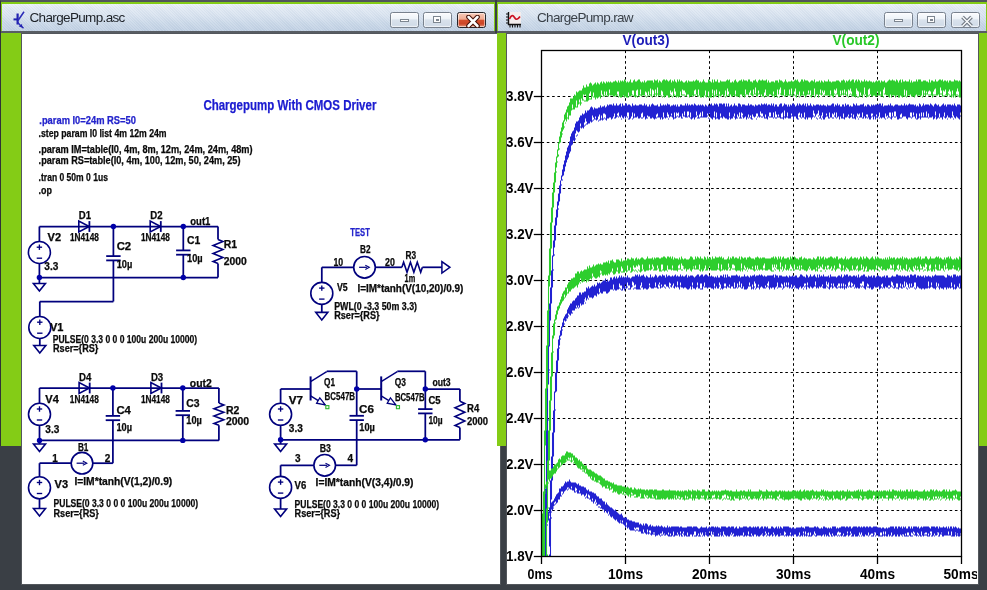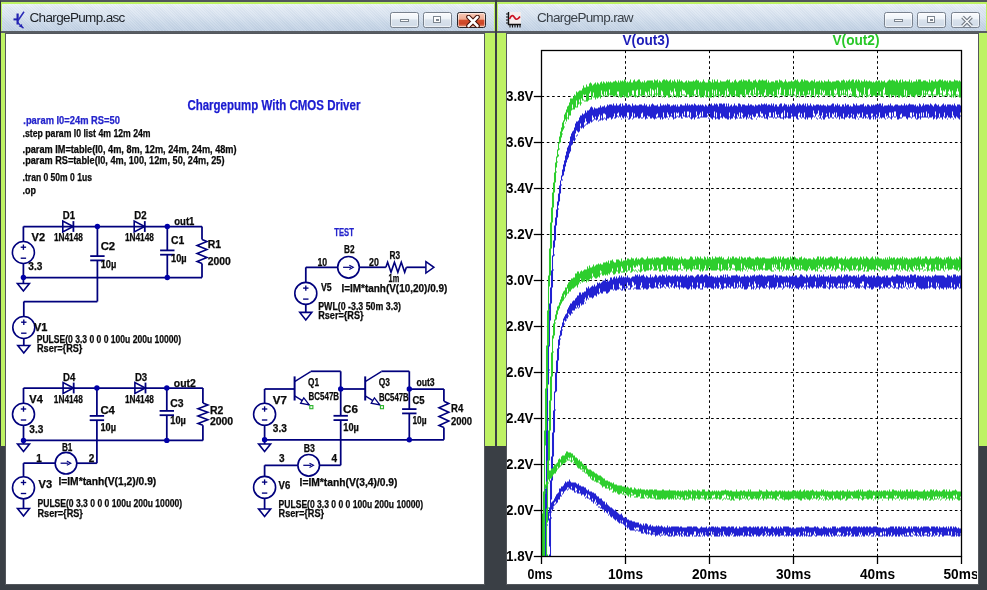--- a/index.html
+++ b/index.html
@@ -1,16 +1,16 @@
 <!DOCTYPE html>
 <html><head><meta charset="utf-8">
 <style>
 *{margin:0;padding:0;box-sizing:border-box}
 body{width:987px;height:590px;position:relative;overflow:hidden;background:#3a3f45;font-family:"Liberation Sans",sans-serif}
-.win{position:absolute;top:0;height:446px;background:#bef264}
+.win{position:absolute;top:0;height:446px;background:#84cc16}
 .tbar{position:absolute;top:2px;left:1px;right:1px;height:27px;background:repeating-linear-gradient(45deg,rgba(255,255,255,.10) 0 1px,rgba(120,140,165,.05) 1px 2px),linear-gradient(180deg,#edf2f9 0%,#e2eaf4 15%,#d7e2ef 45%,#cbd9e9 70%,#c0d0e3 100%)}
 .tline{position:absolute;top:29px;left:0;right:0;height:2px;background:#585d63}
 .client{position:absolute;top:31px;background:#fff;border:1.5px solid #53575c}
 .ttext{position:absolute;top:7.5px;font-size:13.5px;color:#1c2026;letter-spacing:-0.65px}
 svg text{font-family:"Liberation Sans",sans-serif;font-weight:bold;stroke-width:.25}
 </style></head>
 <body>
 <div class="win" style="left:0;width:495px;border-top:2px solid #51565b;border-left:1.5px solid #303339">
   <div class="tbar"></div>
   <div class="ttext" style="left:28.5px">ChargePump.asc</div>
@@ -31,21 +31,21 @@
         <div style="position:absolute;left:1.5px;top:1.5px;width:3px;height:2px;background:#fff;border:1px solid #7d8690"></div>
       </div>
     </div>
     <div style="position:absolute;top:10.3px;left:455.5px;width:29px;height:15.6px;border:1.4px solid #26262b;border-radius:2.5px;background:linear-gradient(180deg,#f6cab8 0%,#f0ab92 45%,#d44f2c 50%,#cc4526 78%,#e59c82 100%);box-shadow:inset 0 0 0 1px rgba(255,255,255,.5)">
       <svg style="position:absolute;left:8px;top:2px" width="14" height="13" viewBox="0 0 14 13">
         <path d="M2.5 2 L11.5 11 M11.5 2 L2.5 11" stroke="#44120a" stroke-width="4.6" stroke-linecap="round"></path>
         <path d="M2.5 2 L11.5 11 M11.5 2 L2.5 11" stroke="#ffffff" stroke-width="2.5" stroke-linecap="round"></path>
       </svg>
     </div>
   <div class="tline"></div>
-  <div class="client" style="left:4px;width:480px;height:551.5px">
+  <div class="client" style="left:20px;width:480px;height:551.5px">
     <svg width="477" height="550" viewBox="10 33.5 477 550">
         <text x="191.4" y="109" font-size="13.8" fill="#1b1bd0" text-anchor="start" textLength="173" lengthAdjust="spacingAndGlyphs" stroke="#1b1bd0">Chargepump With CMOS Driver</text>
         <text x="27.3" y="123" font-size="10" fill="#2424cc" text-anchor="start" textLength="96.6" lengthAdjust="spacingAndGlyphs" stroke="#2424cc">.param I0=24m RS=50</text>
         <text x="26.6" y="136.5" font-size="10" fill="#0a0a0a" text-anchor="start" textLength="128" lengthAdjust="spacingAndGlyphs" stroke="#0a0a0a">.step param I0 list 4m 12m 24m</text>
         <text x="26.6" y="152.5" font-size="10" fill="#0a0a0a" text-anchor="start" textLength="214" lengthAdjust="spacingAndGlyphs" stroke="#0a0a0a">.param IM=table(I0, 4m, 8m, 12m, 24m, 24m, 48m)</text>
         <text x="26.6" y="163.5" font-size="10" fill="#0a0a0a" text-anchor="start" textLength="201.9" lengthAdjust="spacingAndGlyphs" stroke="#0a0a0a">.param RS=table(I0, 4m, 100, 12m, 50, 24m, 25)</text>
         <text x="26.6" y="180.5" font-size="10" fill="#0a0a0a" text-anchor="start" textLength="69.3" lengthAdjust="spacingAndGlyphs" stroke="#0a0a0a">.tran 0 50m 0 1us</text>
         <text x="26.6" y="193" font-size="10" fill="#0a0a0a" text-anchor="start" textLength="13.4" lengthAdjust="spacingAndGlyphs" stroke="#0a0a0a">.op</text>
         <line x1="27.4" y1="241" x2="27.4" y2="226" stroke="#00007d" stroke-width="1.75"></line>
         <line x1="27.4" y1="226" x2="206" y2="226" stroke="#00007d" stroke-width="1.75"></line>

